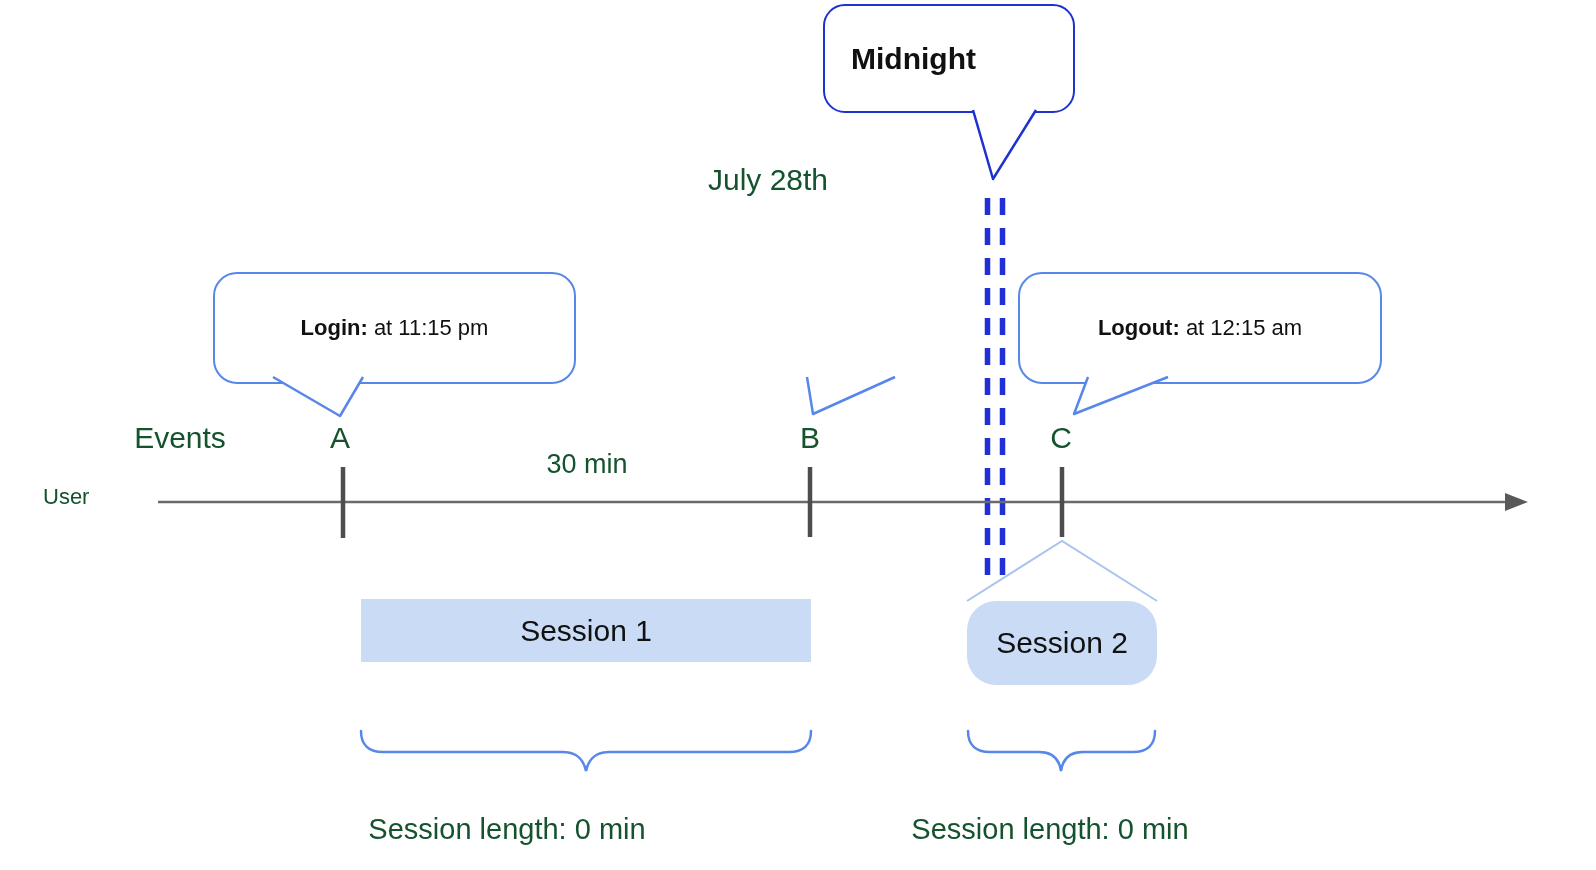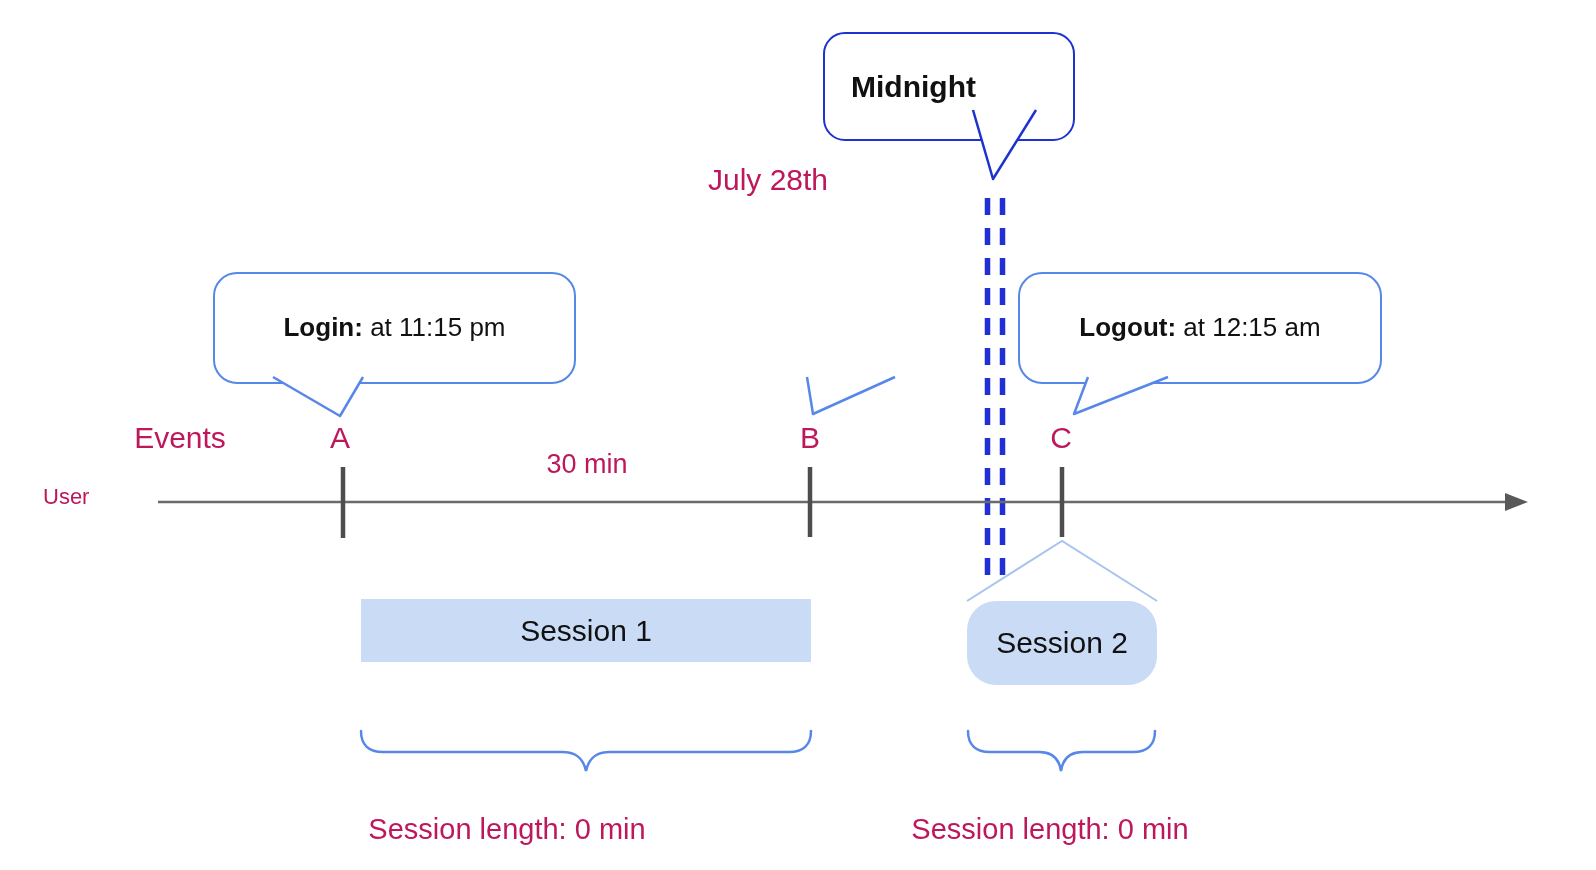--- a/index.html
+++ b/index.html
@@ -1,35 +1,35 @@
 <!DOCTYPE html>
 <html><head>
 <meta charset="utf-8">
 <style>
   html,body{margin:0;padding:0;background:#fff;}
   .canvas{
     position:relative;width:1596px;height:870px;background:#ffffff;overflow:hidden;
     font-family:"Liberation Sans","DejaVu Sans",sans-serif;color:#111;
   }
   .abs{position:absolute;}
-  .txt{white-space:nowrap;color:#be185d;}
+  .txt{white-space:nowrap;color:#14532d;}
   .center{text-align:center;}
 
   
   .bubble{
     position:absolute;background:#fff;border:2.5px solid #5787e8;border-radius:24px;
     display:flex;align-items:center;justify-content:center;
-    font-size:26px;line-height:1.2;z-index:2;
+    font-size:22px;line-height:1.2;z-index:2;
   }
   .bubble b{font-weight:bold;}
   .bubble-midnight{
     left:823px;top:4px;width:252px;height:109px;
     border-color:#1e32cf;border-radius:22px;
     justify-content:flex-start;padding-left:26px;box-sizing:border-box;
-    font-size:30px;font-weight:bold;margin-top:28px;
+    font-size:30px;font-weight:bold;
   }
   .bubble-login{left:213px;top:272px;width:359px;height:108px;}
   .bubble-eventb{left:600px;top:272px;width:360px;height:108px;}
   .bubble-logout{left:1018px;top:272px;width:360px;height:108px;text-align:center;}
 
   
   .date-label{top:163px;width:180px;font-size:30px;}
   .date-28{left:678px;}
   .date-29{left:1035px;}
 

